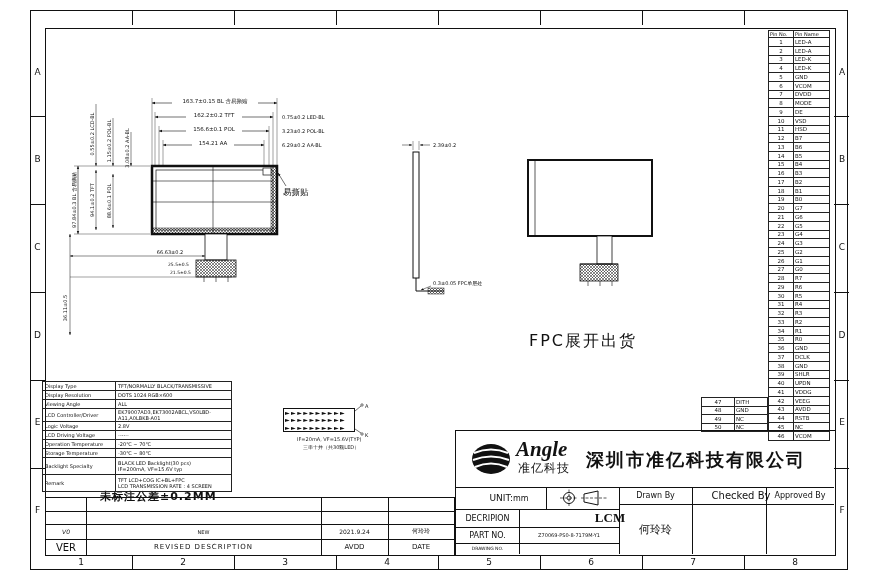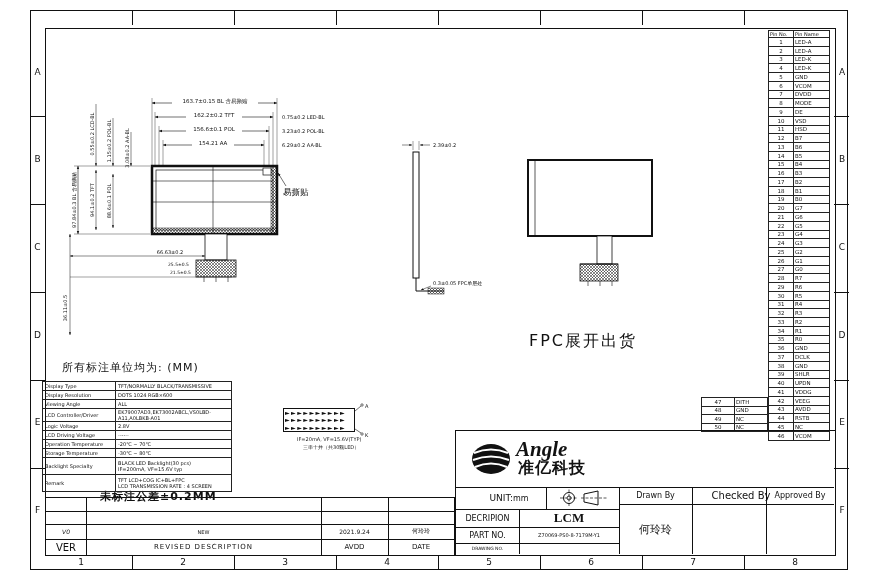--- a/index.html
+++ b/index.html
@@ -47,22 +47,22 @@
   .rev-cell{position:absolute;display:flex;align-items:center;justify-content:center;
             overflow:hidden;white-space:nowrap;}
   
   .tblock{left:455px;top:430px;width:381px;height:126px;border:1.5px solid #111;box-sizing:border-box;}
   .tb-line{position:absolute;background:#111;}
   .tb-cell{position:absolute;display:flex;align-items:center;justify-content:center;
            overflow:hidden;white-space:nowrap;}
   .company{font-size:18px;letter-spacing:2px;font-weight:bold;}
   .brand{font-family:"Liberation Serif","DejaVu Serif",serif;font-style:italic;
          font-weight:bold;font-size:21px;line-height:20px;}
-  .brand-sub{font-size:16px;font-weight:bold;letter-spacing:1px;line-height:10px;}
-  .lcm{font-family:"Liberation Serif","DejaVu Serif",serif;font-weight:bold;font-size:13px;}
+  .brand-sub{font-size:12px;font-weight:normal;letter-spacing:1px;line-height:10px;}
+  .lcm{font-family:"Liberation Serif","DejaVu Serif",serif;font-weight:bold;font-size:13px;margin-left:41px;}
   
   .led-box{left:283px;top:408px;width:72px;height:24px;border:1px solid #111;
            overflow:hidden;box-sizing:border-box;}
   .led-row{font-size:6px;line-height:7.3px;letter-spacing:1.5px;color:#111;
            white-space:nowrap;padding-left:1px;}
   .led-note{font-size:5px;line-height:6px;color:#222;white-space:nowrap;}
   svg text{font-family:"DejaVu Sans",sans-serif;fill:#111;}
 </style>
 </head>
 <body>
@@ -250,21 +250,20 @@
 
   <div class="abs led-box">
 
   <div class="led-row">►►►►►►►►►►</div>
       <div class="led-row">►►►►►►►►►►</div>
       <div class="led-row">►►►►►►►►►►</div>
     </div>
   <div class="abs led-note" style="left:297px;top:436px">IF=20mA, VF=15.6V(TYP)</div>
   <div class="abs led-note" style="left:303px;top:444px">三串十并（共30颗LED）</div>
 
-  <div class="abs units-note">所有标注单位均为: (MM)</div>
   <div class="abs tol-note">未标注公差±0.2MM</div>
 
   <div class="abs pin-table">
     <table>
       <thead>
         <tr>
           <th class="pin-no">Pin No.</th>
           <th class="pin-name">Pin Name</th>
         </tr>
       </thead>
@@ -564,20 +563,21 @@
     <div class="abs" style="left:14px;top:10px">
       <svg width="42" height="36">
         <ellipse cx="21" cy="18" rx="19" ry="15" fill="#111"></ellipse>
         <path d="M4,12 Q21,5 38,12" stroke="#fff" stroke-width="2" fill="none"></path>
         <path d="M3,19 Q21,12 39,19" stroke="#fff" stroke-width="2" fill="none"></path>
         <path d="M5,26 Q21,19 37,26" stroke="#fff" stroke-width="2" fill="none"></path>
       </svg>
     </div>
     <div class="abs brand" style="left:60px;top:8px">Angle</div>
     <div class="abs brand-sub" style="left:62px;top:32px">准亿科技</div>
+    <div class="abs company" style="left:130px;top:17px">深圳市准亿科技有限公司</div>
 
     <div class="tb-cell" style="left:8px;top:56px;width:90px;height:22px">
       <span style="font-size:9px">UNIT:</span>
       <span style="font-size:8px">mm</span>
     </div>
     <div class="tb-cell" style="left:90px;top:56px;width:73px;height:22px">
       <svg width="22" height="18">
         <circle cx="11" cy="9" r="5.5" fill="none" stroke="#111" stroke-width="1"></circle>
         <circle cx="11" cy="9" r="2" fill="none" stroke="#111" stroke-width="0.8"></circle>
         <line x1="2" y1="9" x2="20" y2="9" stroke="#111" stroke-width="0.7" stroke-dasharray="3,1.5"></line>

